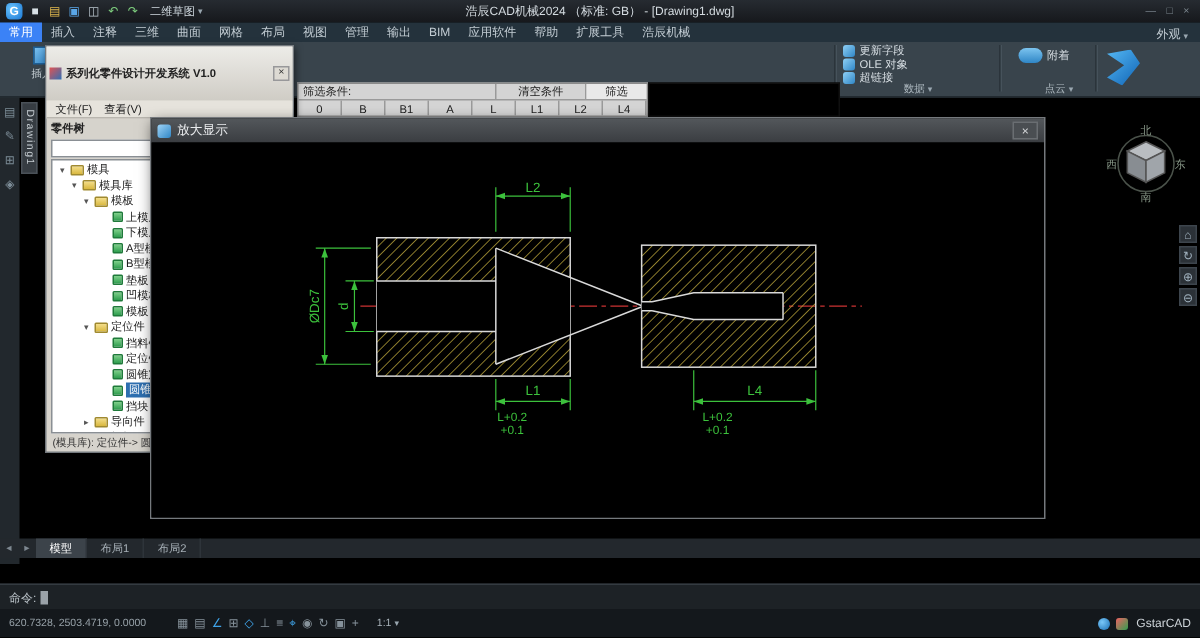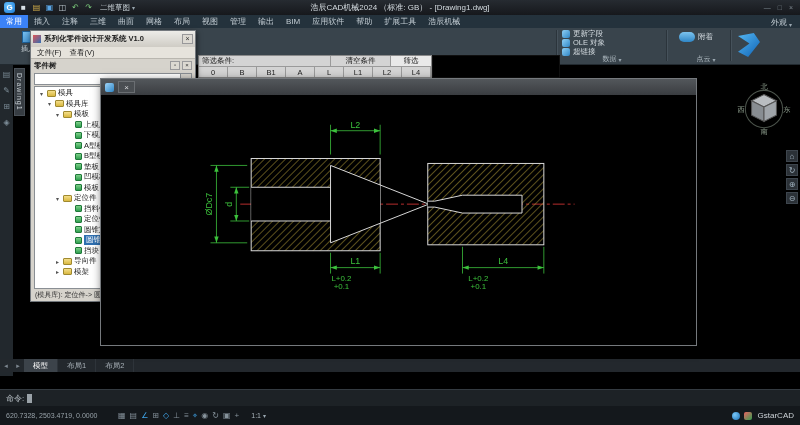--- a/index.html
+++ b/index.html
@@ -56,21 +56,21 @@
   .frow1{border-bottom:1px solid #9a9a9a}
   .fcell{border-right:1px solid #9a9a9a;display:flex;align-items:center;justify-content:center}
   .flabel{flex:1;justify-content:flex-start;padding-left:3px}
   .fclear{width:60px}
   .fapply{width:40px;background:#e9e9e9;border-right:none}
   .fparam{flex:1}
   .preview{position:absolute;left:432px;top:55px;width:128px;height:23px;background:#000;border:1px solid #101010;z-index:25}
 
   
   .palette{position:absolute;left:30px;top:30px;width:166px;height:272px;background:#d6d3cc;border:1px solid #73787d;z-index:30;display:flex;flex-direction:column;font-size:7.5px;color:#222;box-shadow:1px 2px 5px rgba(0,0,0,.55)}
-  .ptitle{height:13px;background:linear-gradient(#edece8,#cfccc5);display:flex;align-items:center;padding:8px 2px;gap:3px;flex:0 0 auto}
+  .ptitle{height:13px;background:linear-gradient(#edece8,#cfccc5);display:flex;align-items:center;padding:18px 2px;gap:3px;flex:0 0 auto}
   .ptico{width:8px;height:8px;background:linear-gradient(135deg,#e05353,#2f6fb5);flex:0 0 auto}
   .ptitle .t{flex:1;font-weight:bold;font-size:7.5px;white-space:nowrap;overflow:hidden}
   .pclose{width:11px;height:10px;border:1px solid #98989a;background:#dddad3;font-size:7px;line-height:8px;text-align:center;color:#333}
   .pmenu{height:12px;background:#e6e3dc;display:flex;gap:2px;padding:0 3px;align-items:center;border-bottom:1px solid #b9b6af;flex:0 0 auto}
   .pmenu span{padding:0 3px}
   .phdr{height:13px;display:flex;align-items:center;padding:0 3px;gap:2px;flex:0 0 auto}
   .phdr .t{flex:1;font-weight:bold}
   .phbtn{width:10px;height:9px;border:1px solid #9a9a9c;background:#dcd9d2;font-size:6px;line-height:7px;text-align:center;color:#333}
   .pcombo{height:14px;padding:1px 3px;display:flex;flex:0 0 auto}
   .combo{flex:1;background:#fff;border:1px solid #8a8f94;display:flex}
@@ -366,20 +366,21 @@
       <div class="pscroll">
           <div class="pthumb"></div>
         </div>
     </div>
     <div class="pstat">(模具库): 定位件-&gt; 圆锥定位件2</div>
   </div>
 
   <div class="dialog">
     <div class="dtitle">
       <span class="dico"></span>
+      <span class="t">放大显示</span>
       <span class="dclose">×</span>
     </div>
     <div class="dbody">
       <svg class="cad" viewBox="0 0 595 252">
         <defs>
           <pattern id="hat" patternUnits="userSpaceOnUse" width="5" height="5" patternTransform="rotate(45)">
             <line x1="0" y1="0" x2="0" y2="5" stroke="#b8a23a" stroke-width="1"></line>
           </pattern>
           <marker id="ar" viewBox="0 0 10 8" refX="9" refY="4" markerWidth="9" markerHeight="7" orient="auto-start-reverse">
             <path d="M0,0.8 L9,4 L0,7.2 Z" fill="#3cc13c"></path>

